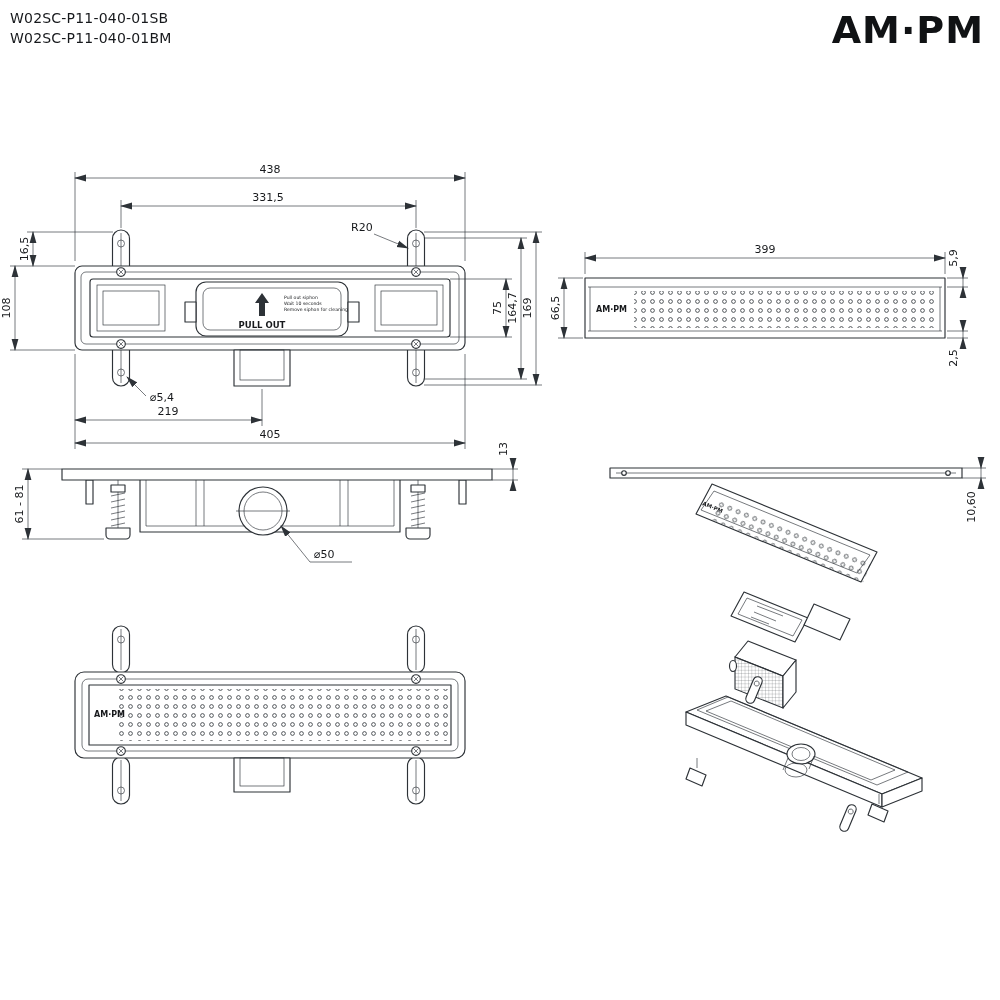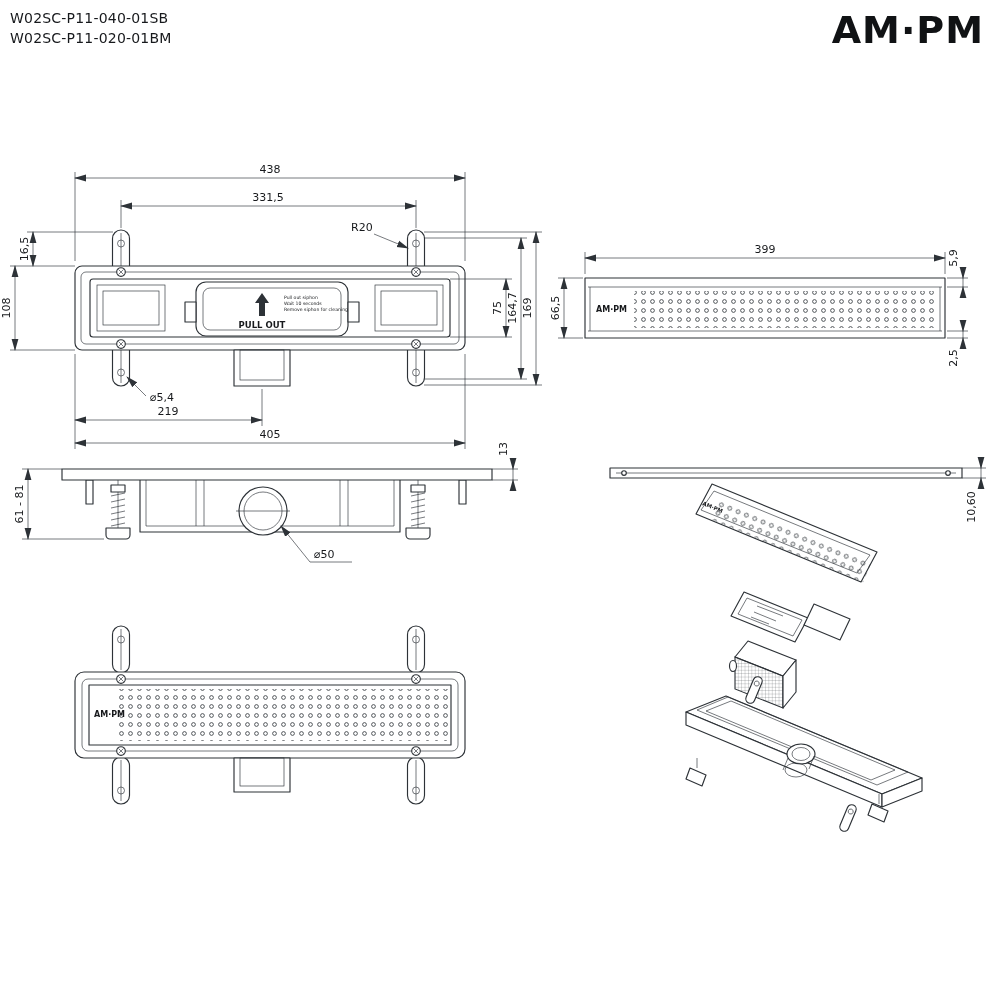--- a/index.html
+++ b/index.html
@@ -21,21 +21,21 @@
   .thin{stroke:#2d3237;stroke-width:.65;fill:none}
   .dim{stroke:#2d3237;stroke-width:.65;fill:none}
 </style>
 </head>
 <body>
 
 <div class="canvas">
 
   <div class="codes">
     <div>W02SC-P11-040-01SB</div>
-    <div>W02SC-P11-020-01BM</div>
+    <div>W02SC-P11-040-01BM</div>
   </div>
   <div class="logo">AM·PM</div>
 
   <svg width="1000" height="1000" viewBox="0 0 1000 1000">
     <defs>
       <marker id="arr" viewBox="0 0 12 8" refX="11" refY="4" markerWidth="12" markerHeight="8" markerUnits="userSpaceOnUse" orient="auto-start-reverse">
         <path d="M0,0.6 L12,4 L0,7.4 Z" fill="#2d3237"></path>
       </marker>
       <pattern id="perf" width="9" height="9" patternUnits="userSpaceOnUse">
         <circle cx="4.5" cy="4.5" r="1.9" fill="none" stroke="#2d3237" stroke-width="0.8"></circle>

